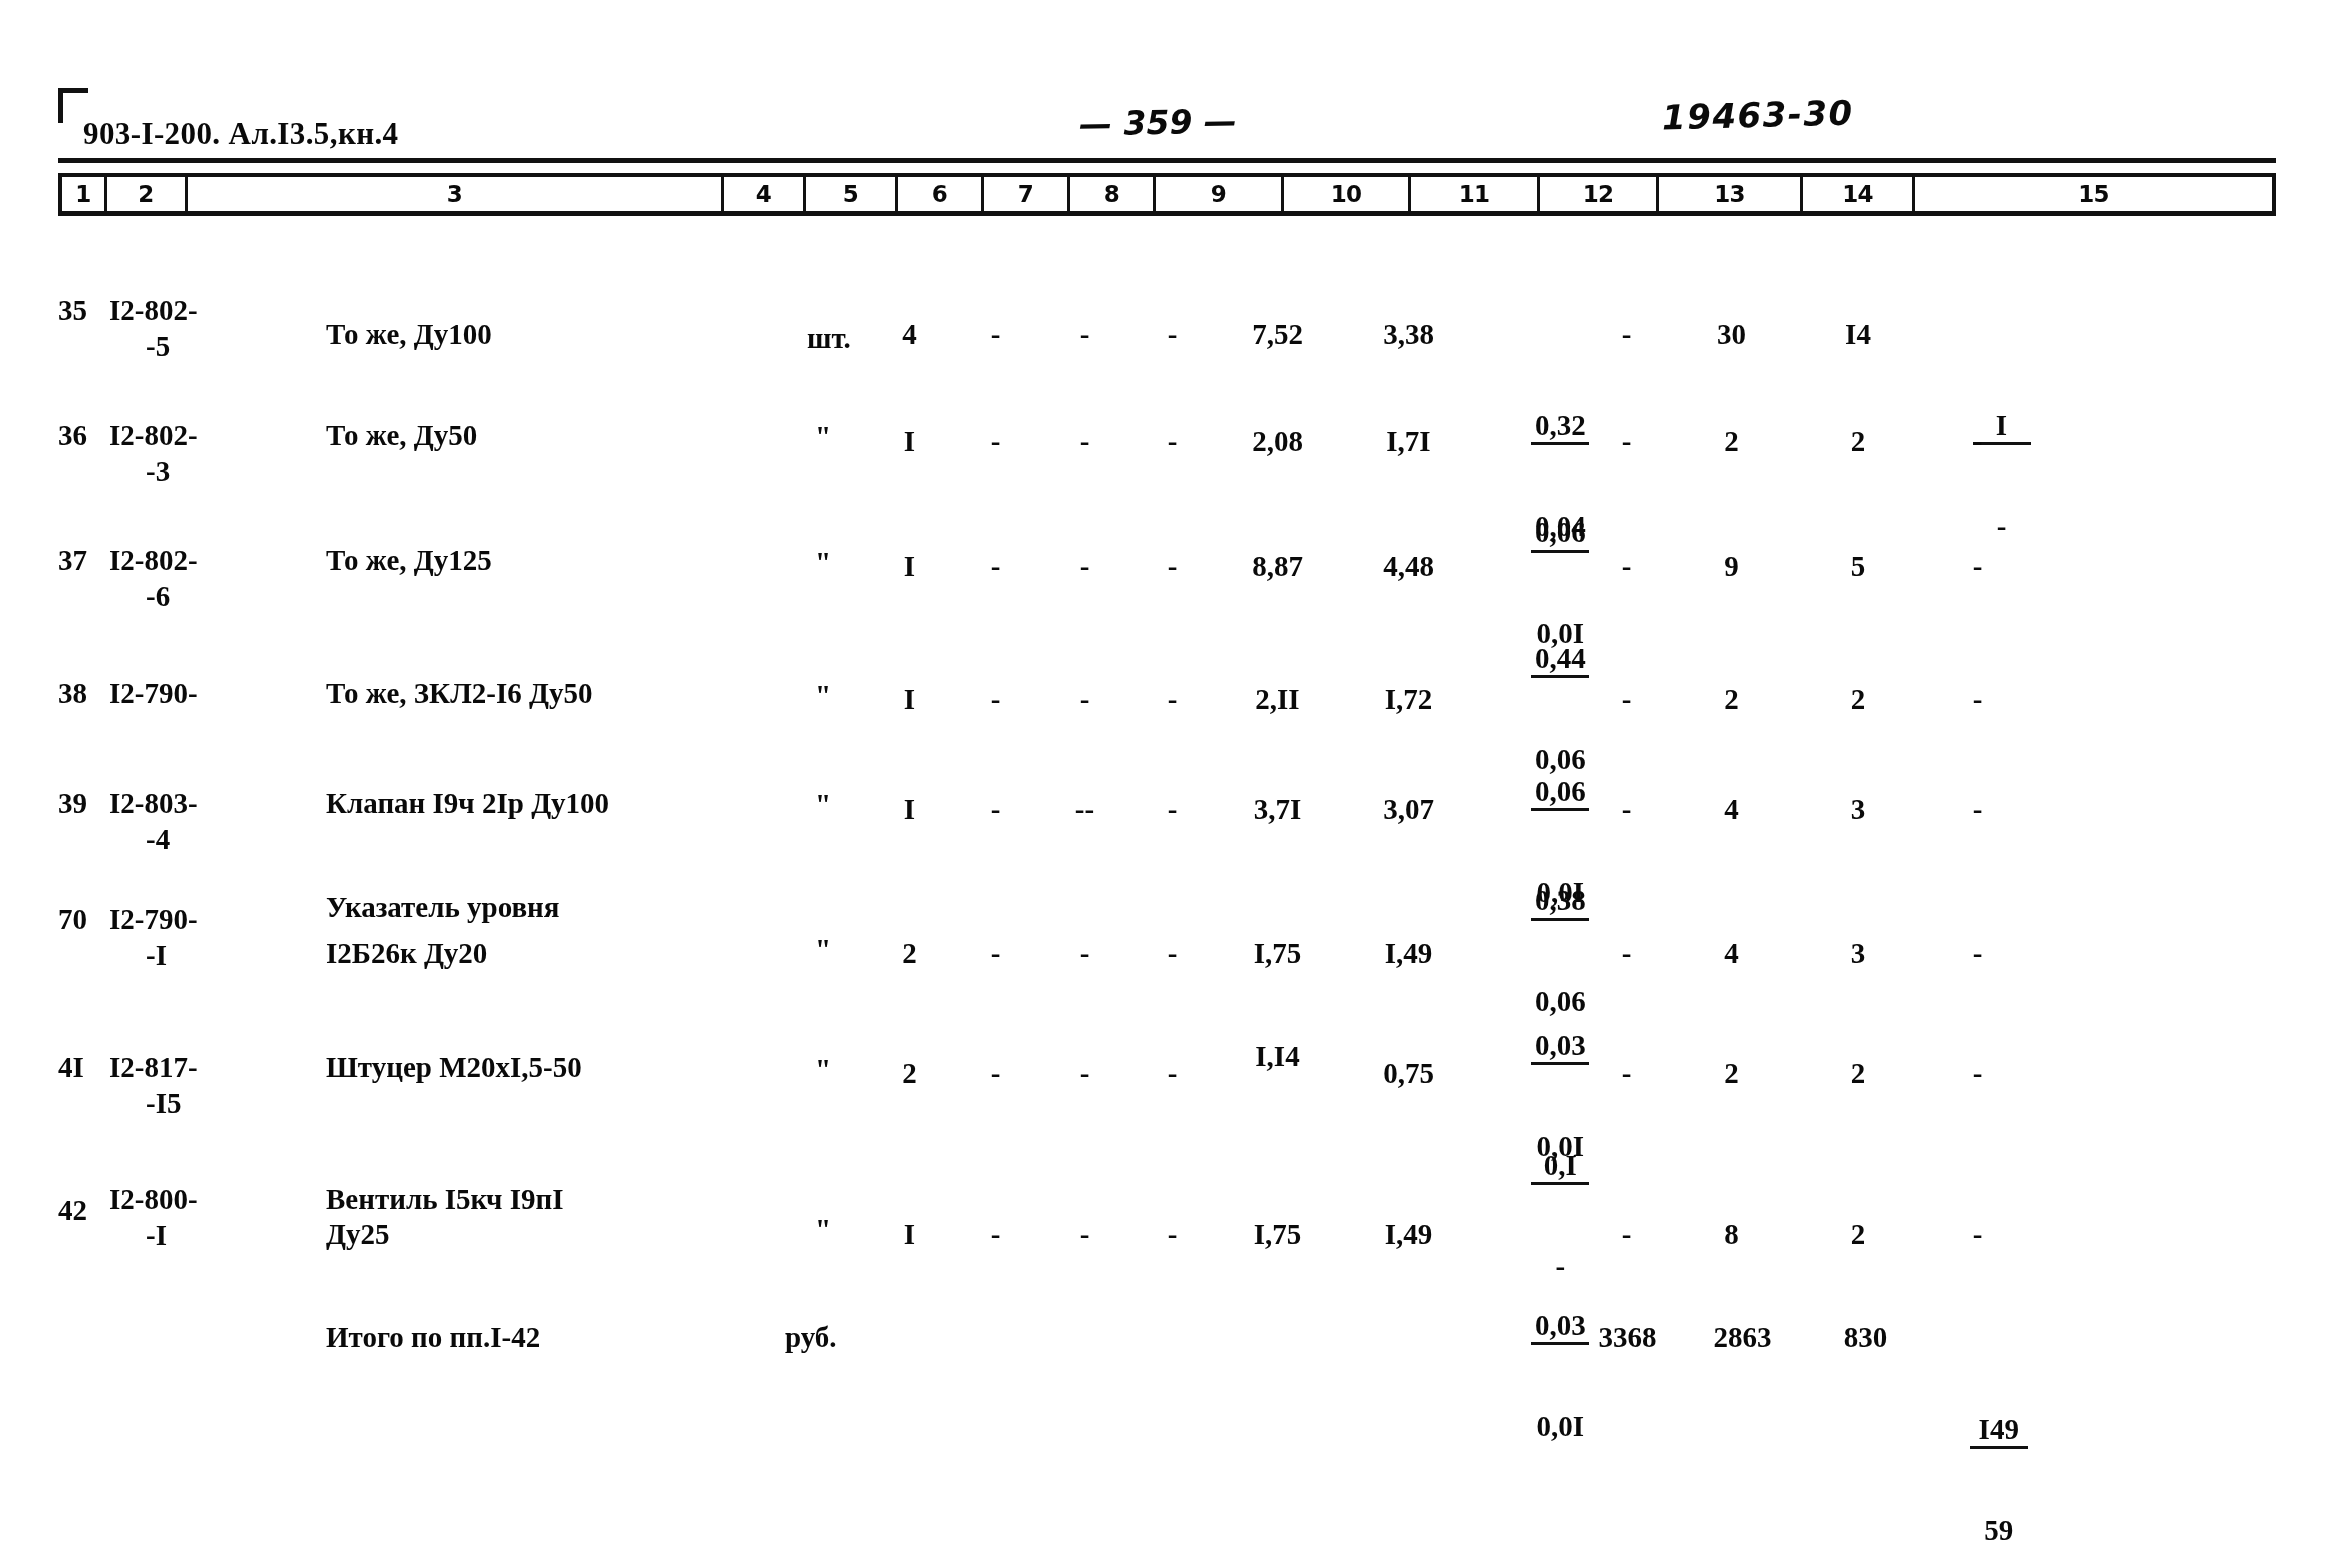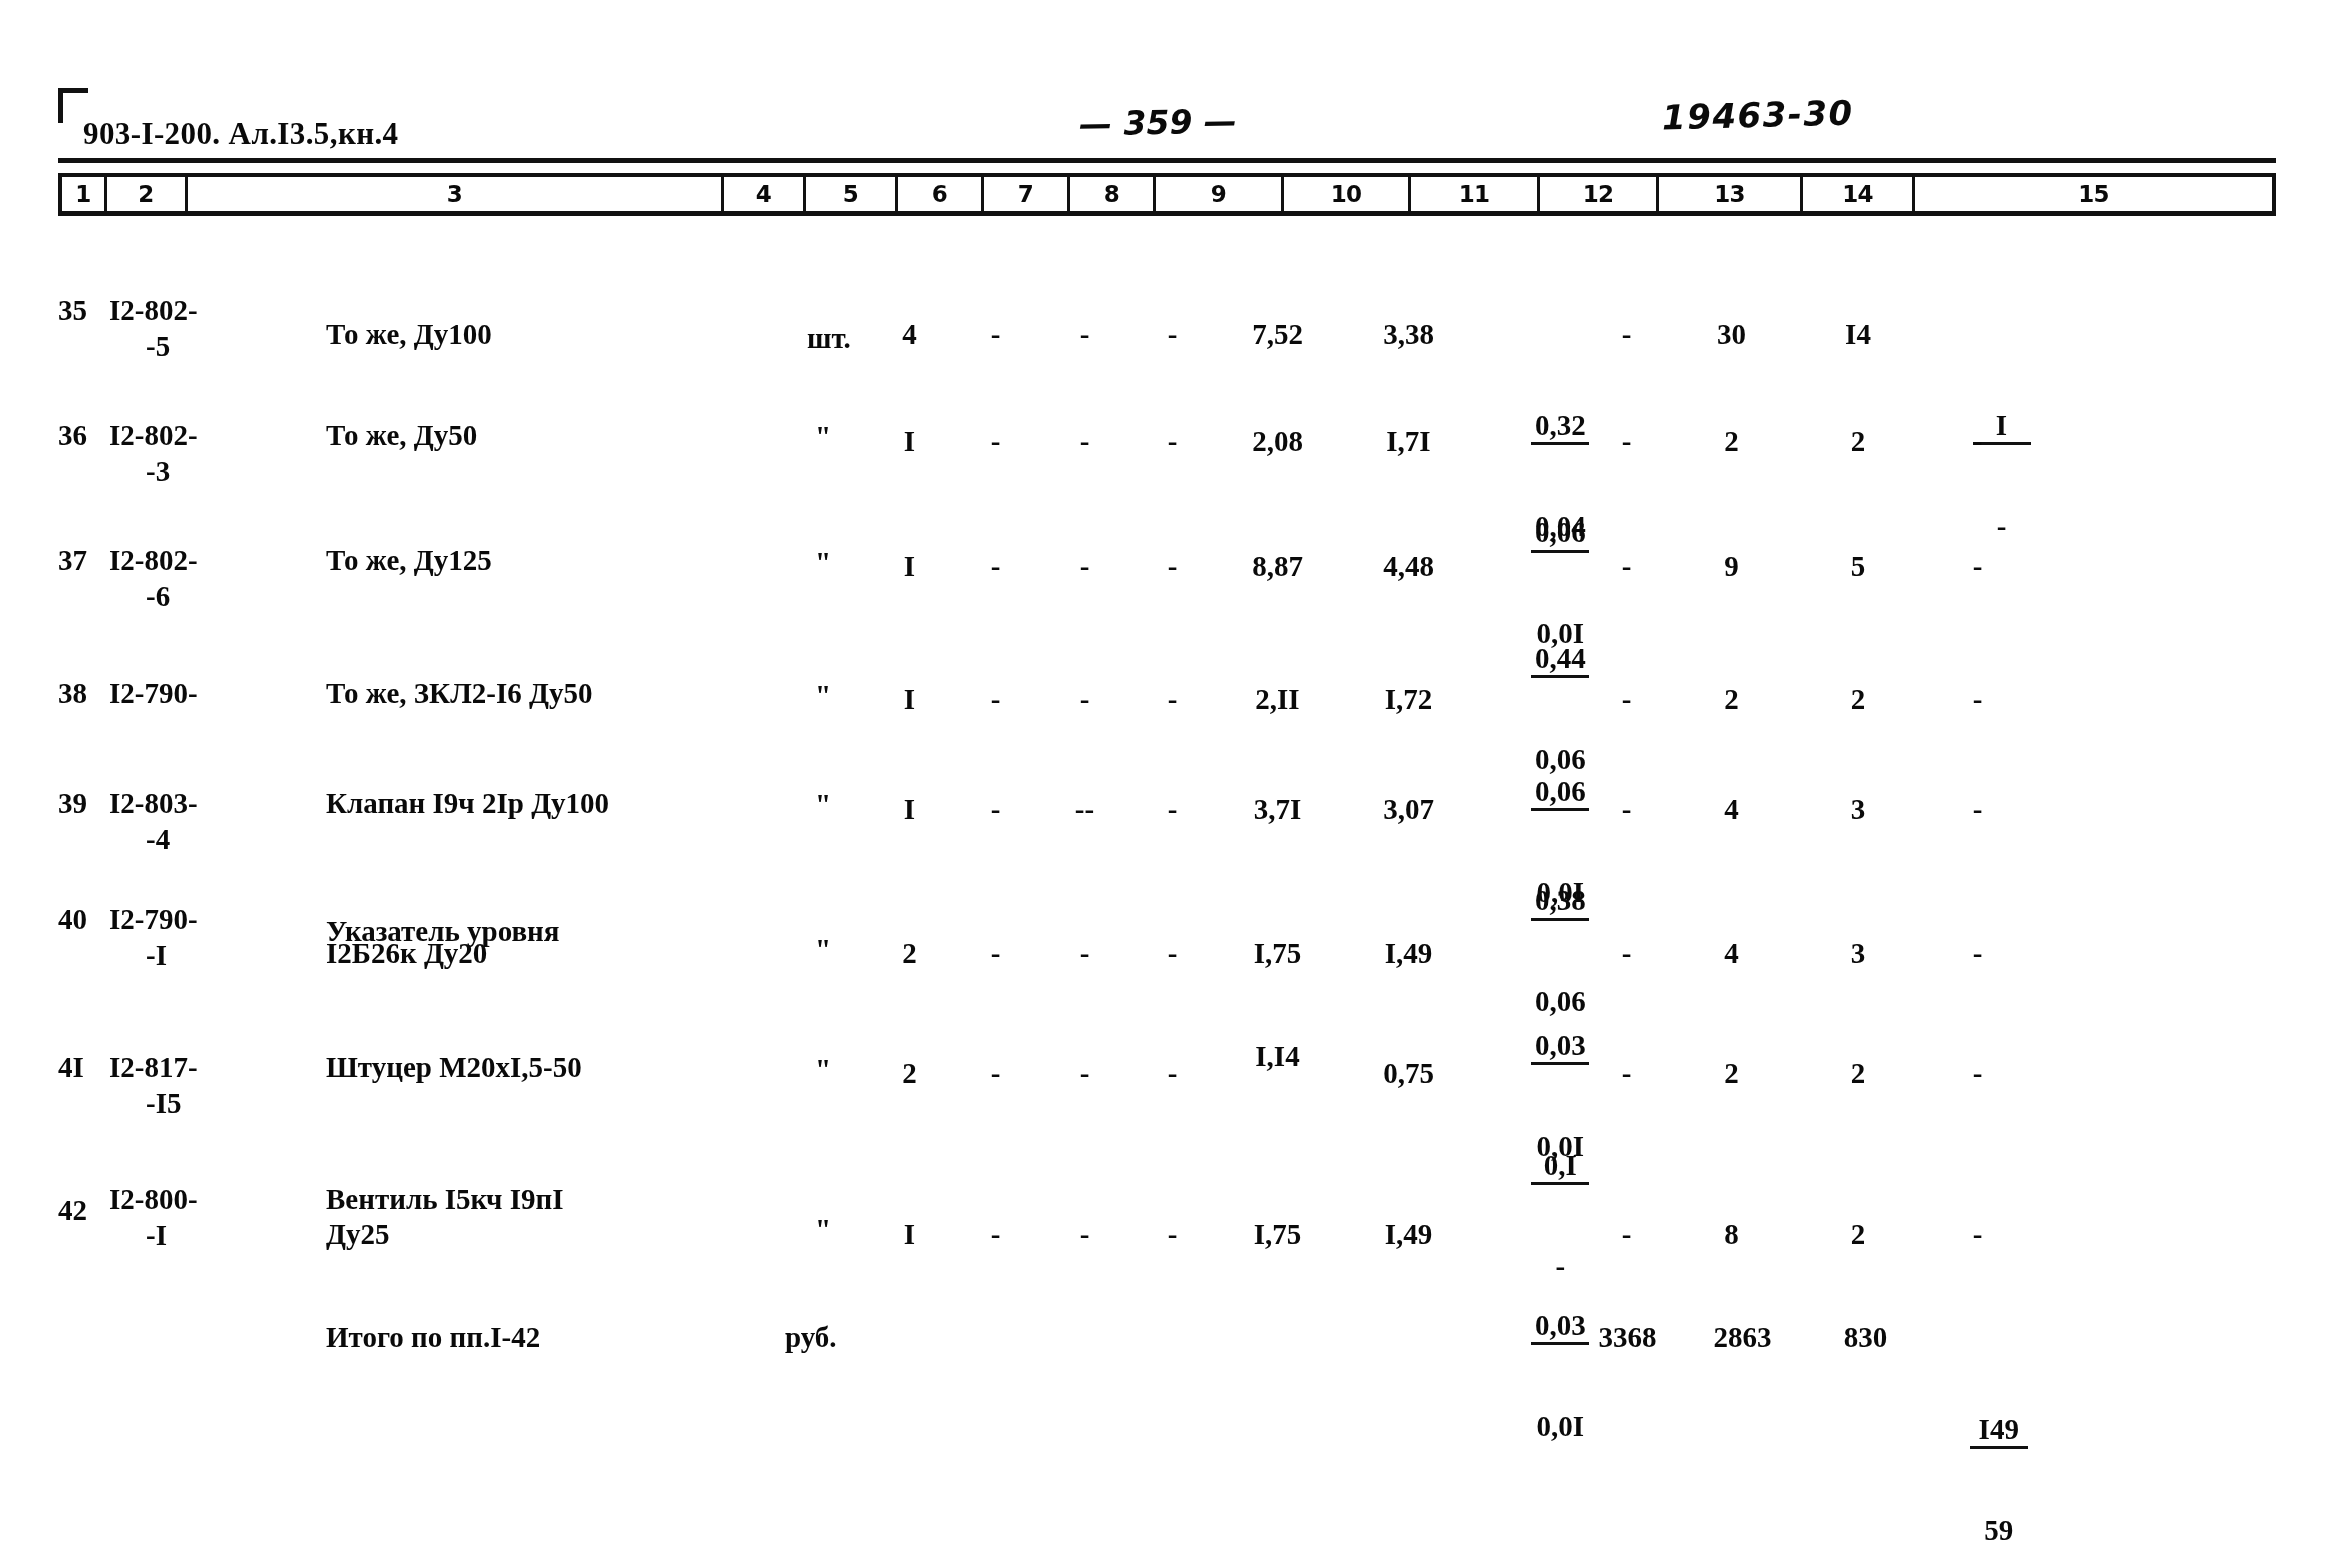--- a/index.html
+++ b/index.html
@@ -282,24 +282,24 @@
         <span class="bot">0,06</span>
       </span>
     </div>
     <div class="cell c-cent dash-cell" style="left:1535px;top:24px;width:67px">-</div>
     <div class="cell c-cent" style="left:1614px;top:24px;width:119px">4</div>
     <div class="cell c-cent" style="left:1744px;top:24px;width:112px">3</div>
     <div class="cell c-cent dash-cell" style="left:1871px;top:24px;width:97px">-</div>
   </div>
 
   <div class="row" style="top:891px">
-    <div class="cell" style="left:0px;   top:12px">40</div>
+    <div class="cell" style="left:0px;   top:12px">70</div>
     <div class="cell" style="left:51px;  top:12px">I2-790-</div>
     <div class="cell" style="left:88px; top:48px">-I</div>
-    <div class="cell" style="left:268px; top:24px">Указатель уровня</div>
+    <div class="cell" style="left:268px; top:0">Указатель уровня</div>
     <div class="cell" style="left:268px; top:46px">I2Б26к Ду20</div>
     <div class="cell" style="left:757px;top:42px">"</div>
     <div class="cell c-cent" style="left:818px;top:46px;width:67px">2</div>
     <div class="cell c-cent dash-cell" style="left:904px;top:46px;width:67px">-</div>
     <div class="cell c-cent dash-cell" style="left:993px;top:46px;width:67px">-</div>
     <div class="cell c-cent dash-cell" style="left:1081px;top:46px;width:67px">-</div>
     <div class="cell c-cent" style="left:1159px;top:46px;width:121px">I,75</div>
     <div class="cell c-cent" style="left:1290px;top:46px;width:121px">I,49</div>
     <div class="cell c-cent" style="left:1420px;top:42px;width:121px">
       <span class="frac">

